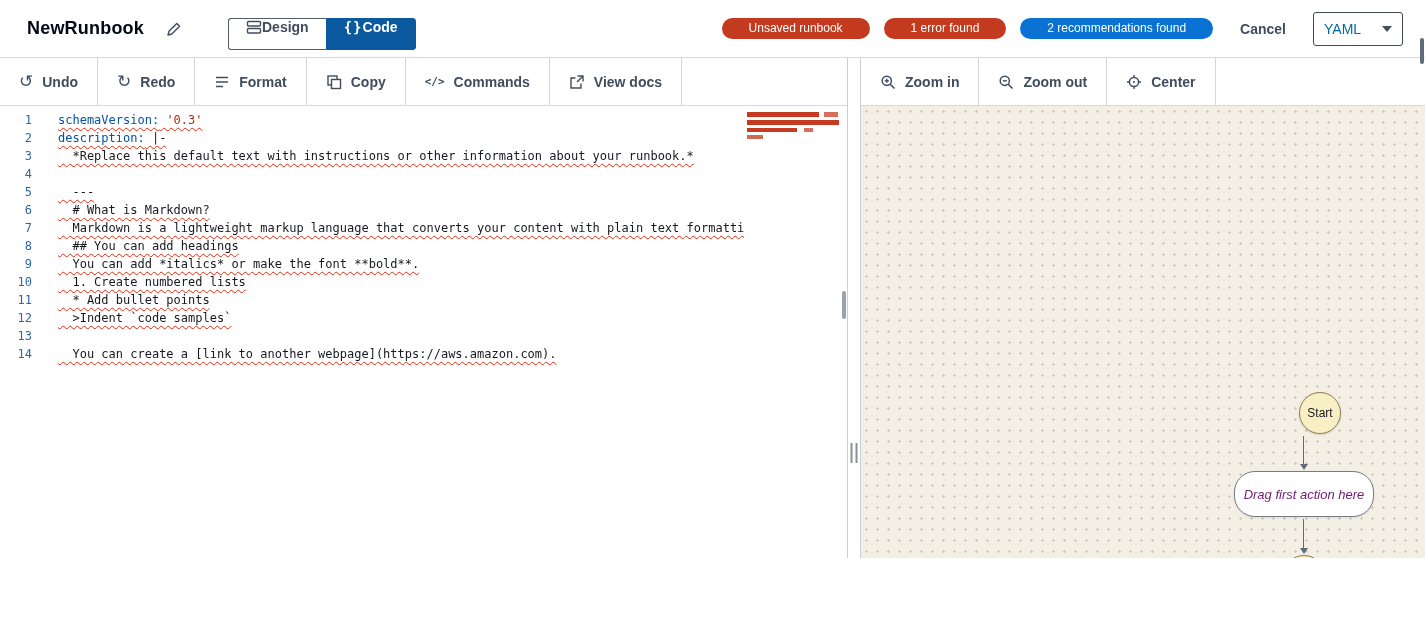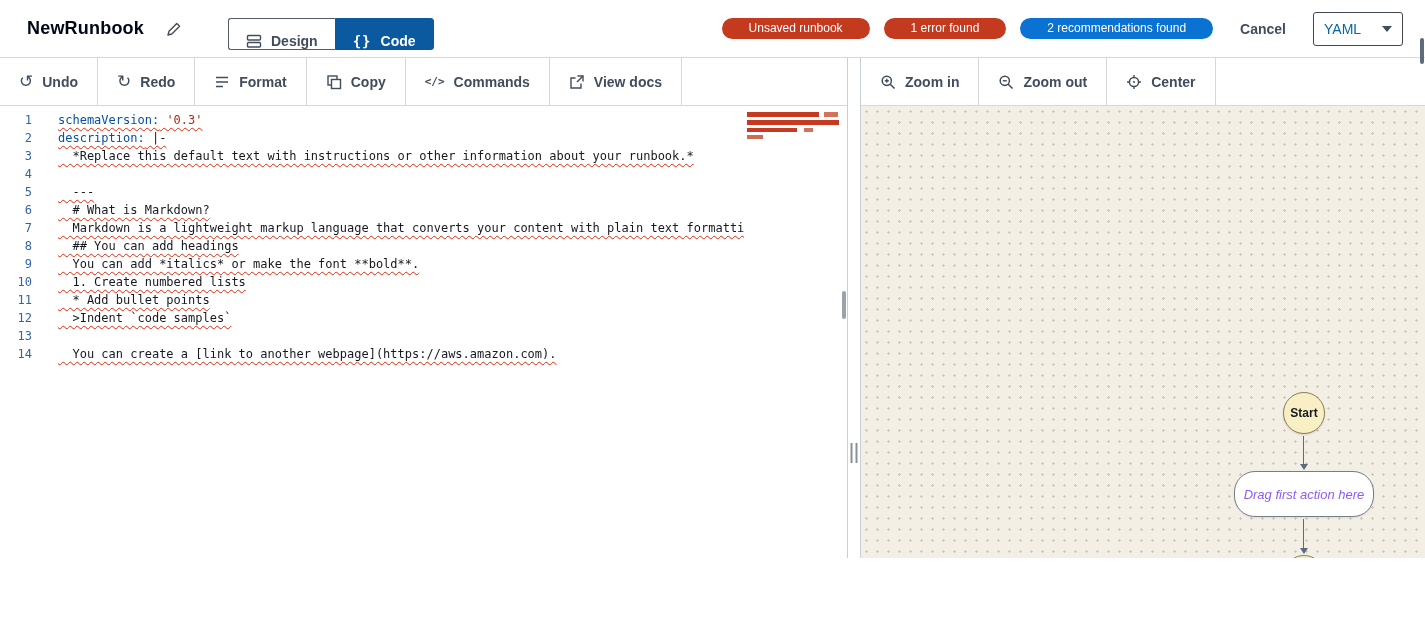--- a/index.html
+++ b/index.html
@@ -6,21 +6,21 @@
   html,body { width:1425px; height:621px; overflow:hidden; }
   body { font-family:"Liberation Sans", sans-serif; background:#fff; color:#16191f; }
   .app { position:relative; width:1425px; height:558px; display:flex; flex-direction:column; overflow:hidden; background:#fff; }
 
   
   .topbar { height:58px; flex:none; display:flex; align-items:center; padding:0 14px 0 27px; border-bottom:1px solid #d5d9d9; background:#fff; }
   .page-title { font-size:18px; font-weight:700; color:#000716; letter-spacing:.2px; }
   .icon-btn { background:none; border:none; cursor:pointer; display:flex; align-items:center; }
   .edit-btn { margin-left:22px; }
   .segmented { display:flex; margin-left:46px; }
-  .segment { display:flex; align-items:flex-end; gap:9px; height:32px; padding:0 17px; font-size:14px; font-weight:700; cursor:pointer; background:#fff; border:1px solid #545b64; color:#414d5c;margin-top:10px; }
+  .segment { display:flex; align-items:flex-start; height:32px; padding:0 17px; font-size:14px; font-weight:700; cursor:pointer; background:#fff; border:1px solid #545b64; color:#414d5c;margin-top:10px; }
   .segment.left { border-radius:3px 0 0 3px; border-right:none; }
   .segment.active { background:#0b5a9f; border:1px solid #0b5a9f; color:#fff; border-radius:0 3px 3px 0; }
   .braces { font-family:"DejaVu Sans Mono", monospace; font-size:14px; font-weight:700; letter-spacing:1px; }
   .badges { margin-left:auto; display:flex; align-items:center; gap:14px; }
   .badge { height:21px; line-height:21px; padding:0 27px; border-radius:11px; color:#fff; font-size:12px; white-space:nowrap; border:none; cursor:default; }
   .badge.error { background:#c33a1e; }
   .badge.info  { background:#0972d3; }
   .badge.clickable { cursor:pointer; }
   .cancel-link { margin:0 27px; background:none; border:none; font-size:14px; font-weight:700; color:#414d5c; cursor:pointer; }
   .lang-select { width:90px; height:34px; margin-right:8px; border:1px solid #424650; border-radius:3px; background:#fff; display:flex; align-items:center; justify-content:space-between; padding:0 10px; font-size:14px; color:#0369a1; cursor:pointer; }
@@ -56,23 +56,23 @@
   .mm-b1b{ top:6px;  left:80px; width:14px; height:5px; background:#d4705c; }
   .mm-b2 { top:14px; left:3px;  width:92px; height:5px; }
   .mm-b3 { top:22px; left:3px;  width:50px; height:4px; }
   .mm-b3b{ top:22px; left:60px; width:9px;  height:4px; background:#d4705c; }
   .mm-b4 { top:29px; left:3px;  width:16px; height:4px; background:#cf6b55; }
   .editor-vthumb { position:absolute; right:1px; top:185px; width:4px; height:28px; background:#9aa3ad; border-radius:2px; }
 
   
   .canvas { position:relative; flex:1; overflow:hidden; background-color:#f3efe5; background-image:radial-gradient(#cfc9b8 1px, transparent 1.2px); background-size:11px 11px; }
   .node-circle { position:absolute; width:42px; height:42px; border-radius:50%; background:#f9efc4; border:1px solid #8a8154; display:flex; align-items:center; justify-content:center; font-size:12px; color:#16191f; box-shadow:0 1px 2px rgba(0,0,0,.12); cursor:pointer; }
-  .node-start { left:422px; top:286px;font-weight:bold; }
+  .node-start { left:438px; top:286px; }
   .node-end { left:422px; top:449px; }
-  .drop-box { position:absolute; left:373px; top:365px; width:140px; height:46px; background:#fff; border:1px solid #767d84; border-radius:21px; display:flex; align-items:center; justify-content:center; font-style:italic; font-size:13px; color:#8b5cf6; box-shadow:0 1px 2px rgba(0,0,0,.08); }
+  .drop-box { position:absolute; left:373px; top:365px; width:140px; height:46px; background:#fff; border:1px solid #767d84; border-radius:21px; display:flex; align-items:center; justify-content:center; font-style:italic; font-size:13px; color:#701a75; box-shadow:0 1px 2px rgba(0,0,0,.08); }
   .flow-arrow { position:absolute; left:442px; width:1px; background:#5f6b7a; }
   .arrow-1 { top:330px; height:28px; }
   .arrow-2 { top:413px; height:29px; }
   .flow-arrow::after { content:""; position:absolute; bottom:-6px; left:-3.5px; width:0; height:0; border-left:4px solid transparent; border-right:4px solid transparent; border-top:6px solid #5f6b7a; }
 
   .page-scroll-thumb { position:absolute; right:1px; top:38px; width:4px; height:26px; background:#5f6b7a; border-radius:2px; }
 </style>
 </head>
 <body>
 

